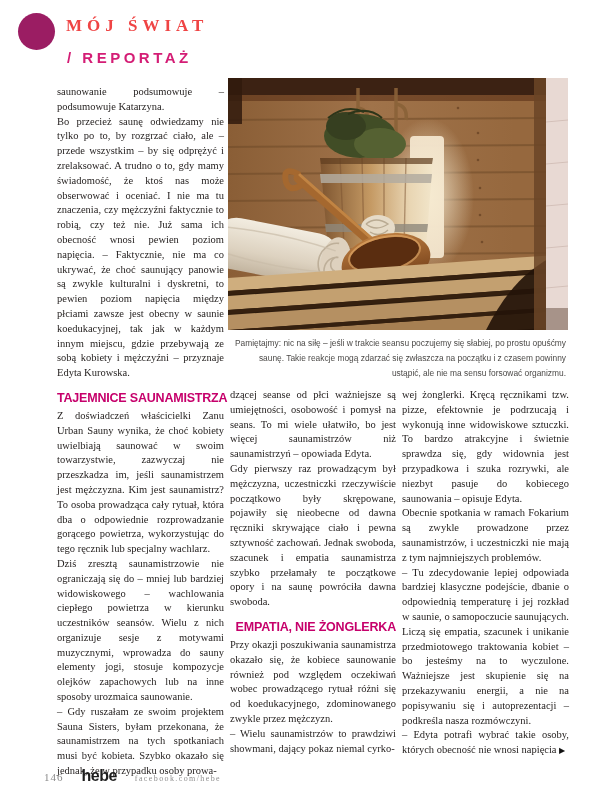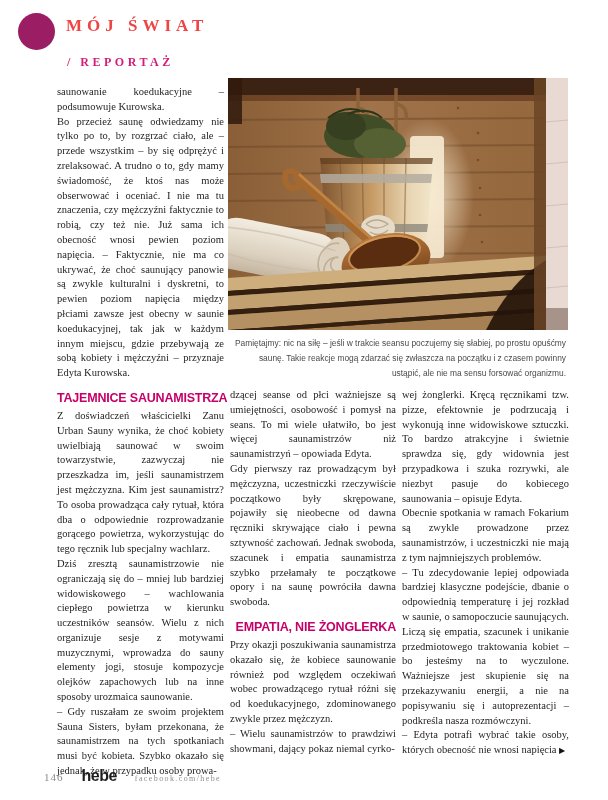--- a/index.html
+++ b/index.html
@@ -19,23 +19,23 @@
     position:absolute;left:18px;top:13px;width:37px;height:37px;
     border-radius:50%;background:var(--circle);
   }
   .section-title{
     position:absolute;left:66px;top:16px;
     font-family:"Liberation Serif", serif;
     font-weight:bold;font-size:17px;letter-spacing:5px;color:#ef4444;
     white-space:nowrap;
   }
   .subsection{
-    position:absolute;left:67px;top:55px;
-    font-family:Liberation Serif, serif;
-    font-weight:bold;font-size:12px;letter-spacing:3.5px;color:var(--pink);
+    position:absolute;left:67px;top:49px;
+    font-family:Liberation Sans, sans-serif;
+    font-weight:bold;font-size:15px;letter-spacing:3.5px;color:var(--pink);
     white-space:nowrap;
   }
   
   .col{
     position:absolute;width:167px;
     text-align:justify;
     font-size:10.5px;line-height:14.8px;
     color:#211d1c;
   }
   .col p{margin:0;}
@@ -86,21 +86,21 @@
   }
 </style>
 </head>
 <body style="--magenta: #c6006b; --pink: #d41d75; --circle: #9b1d63;">
 
 <div class="logo-circle"></div>
 <div class="section-title">MÓJ ŚWIAT</div>
 <div class="subsection">/ REPORTAŻ</div>
 
 <div class="col" id="col-1">
-    <p>saunowanie koedukacyjne – podsumowuje Kurowska.</p>
+    <p>saunowanie podsumowuje – podsumowuje Katarzyna.</p>
     <p>Bo przecież saunę odwiedzamy nie tylko po to, by rozgrzać ciało, ale – przede wszystkim – by się odprężyć i zrelaksować. A trudno o to, gdy mamy świadomość, że ktoś nas może obserwować i oceniać. I nie ma tu znaczenia, czy mężczyźni faktycznie to robią, czy też nie. Już sama ich obecność wnosi pewien poziom napięcia. – Faktycznie, nie ma co ukrywać, że choć saunujący panowie są zwykle kulturalni i dyskretni, to pewien poziom napięcia między płciami zawsze jest obecny w saunie koedukacyjnej, tak jak w każdym innym miejscu, gdzie przebywają ze sobą kobiety i mężczyźni – przyznaje Edyta Kurowska.</p>
     <h3>TAJEMNICE SAUNAMISTRZA</h3>
     <p>Z doświadczeń właścicielki Zanu Urban Sauny wynika, że choć kobiety uwielbiają saunować w swoim towarzystwie, zazwyczaj nie przeszkadza im, jeśli saunamistrzem jest mężczyzna. Kim jest saunamistrz? To osoba prowadząca cały rytuał, która dba o odpowiednie rozprowadzanie gorącego powietrza, wykorzystując do tego ręcznik lub specjalny wachlarz.</p>
     <p>Dziś zresztą saunamistrzowie nie ograniczają się do – mniej lub bardziej widowiskowego – wachlowania ciepłego powietrza w kierunku uczestników seansów. Wielu z nich organizuje sesje z motywami muzycznymi, wprowadza do sauny elementy jogi, stosuje kompozycje olejków zapachowych lub na inne sposoby urozmaica saunowanie.</p>
     <p>– Gdy ruszałam ze swoim projektem Sauna Sisters, byłam przekonana, że saunamistrzem na tych spotkaniach musi być kobieta. Szybko okazało się jednak, że w przypadku osoby prowa-</p>
   </div>
 <div class="col" id="col-2">
     <p>dzącej seanse od płci ważniejsze są umiejętności, osobowość i pomysł na seans. To mi wiele ułatwiło, bo jest więcej saunamistrzów niż saunamistrzyń – opowiada Edyta.</p>
     <p>Gdy pierwszy raz prowadzącym był mężczyzna, uczestniczki rzeczywiście początkowo były skrępowane, pojawiły się nieobecne od dawna ręczniki skrywające ciało i pewna sztywność zachowań. Jednak swoboda, szacunek i empatia saunamistrza szybko przełamały te początkowe opory i na saunę powróciła dawna swoboda.</p>
     <h3>EMPATIA, NIE ŻONGLERKA</h3>

